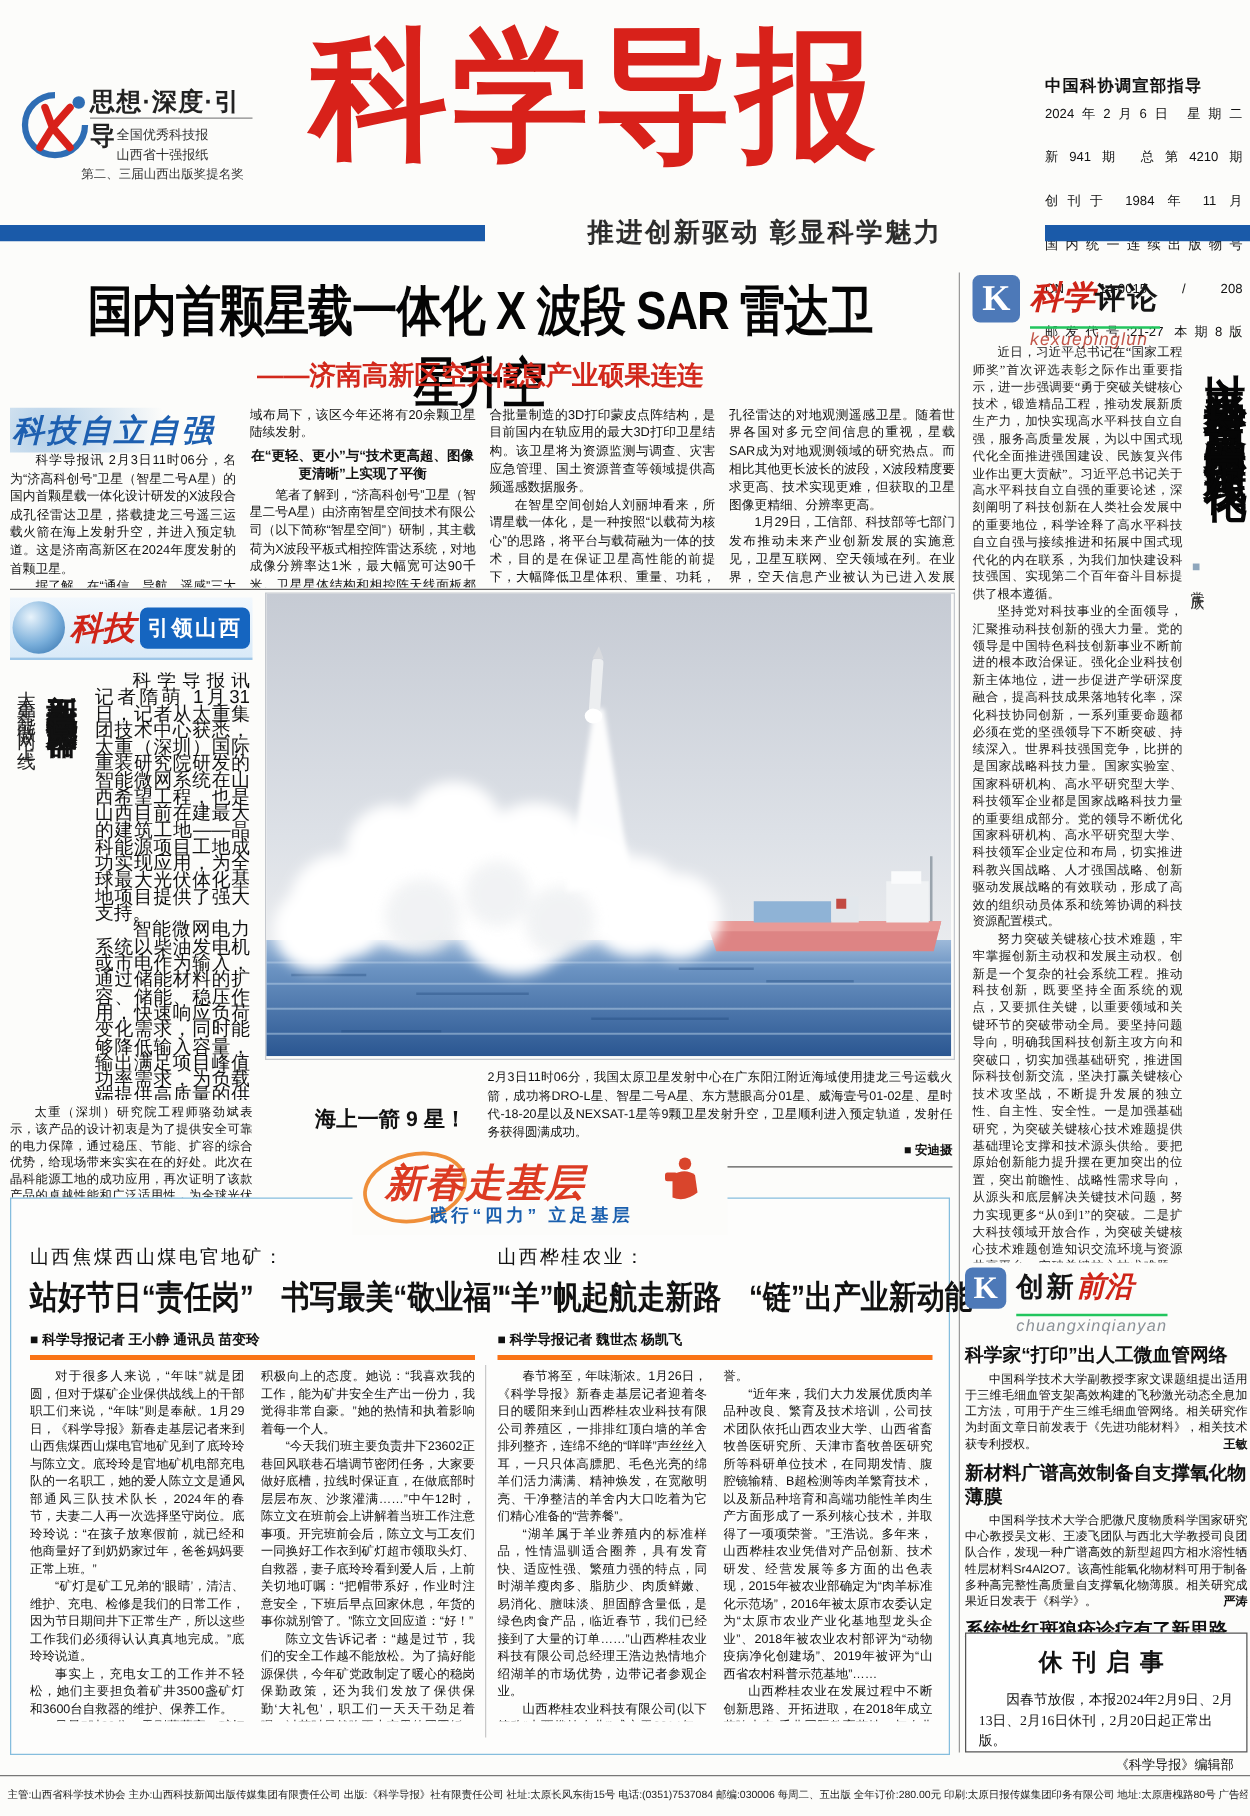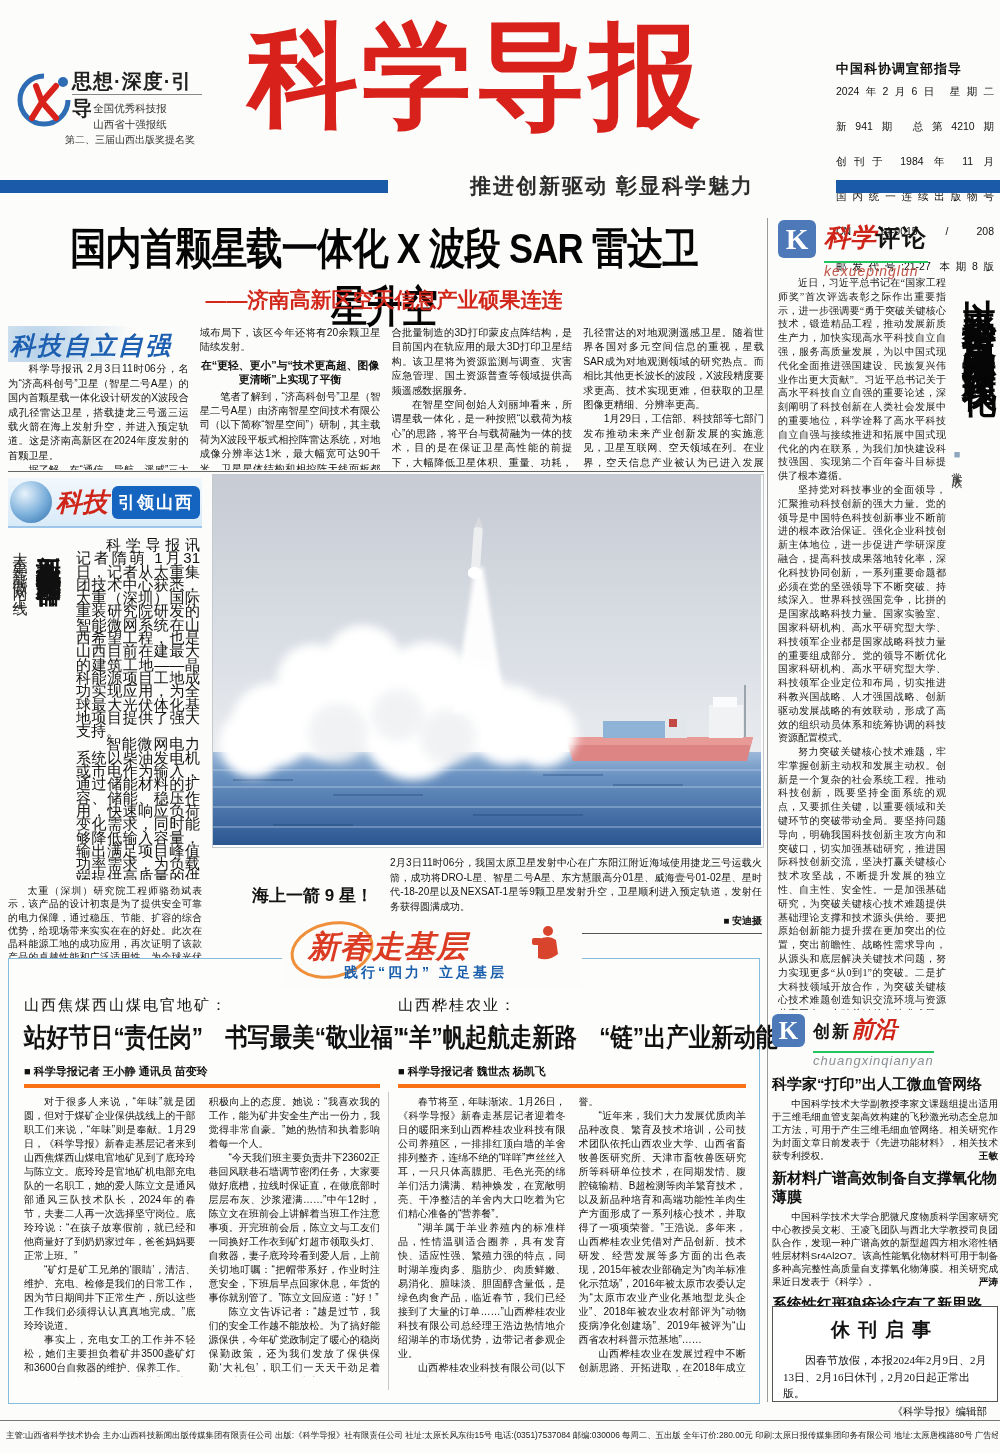--- a/index.html
+++ b/index.html
@@ -96,21 +96,21 @@
   .art .head{font-size:26px;font-weight:900;margin-top:5px;white-space:nowrap;transform:scaleX(.86);transform-origin:left;}
   .art .byline{font-size:11px;font-weight:700;margin-top:9px;padding-bottom:5px;border-bottom:4px solid #f97316;}
   .art .cols{display:flex;gap:13px;margin-top:7px;height:282px;overflow:hidden;}
   .art .cols .col{flex:1;font-size:10px;line-height:14px;text-align:justify;overflow:hidden;}
   .mine{left:24px;top:996px;width:356px;}
   .farm{left:398px;top:996px;width:348px;}
 
   
   .frontier{left:772px;top:1014px;width:226px;}
   .frontier .ktile{width:33px;height:33px;line-height:33px;font-size:25px;}
-  .frontier .nm-blk{font-size:17px;text-align:center;}
+  .frontier .nm-blk{font-size:22px;text-align:center;}
   .frontier .nm-red{font-size:23px;}
   .frontier .sec-pinyin{font-size:13px;color:#8a9097;}
   .brief{margin-top:7px;}
   .brief .btitle{font-size:15px;font-weight:900;margin-bottom:3px;}
   .brief .bbody{font-size:9.6px;line-height:13px;text-align:justify;text-indent:2em;}
   .brief .bauthor{float:right;font-weight:800;text-indent:0;}
 
   
   .notice{left:772px;top:1306px;width:224px;height:94px;border:1px solid #555;background:#fff;}
   .notice .ntitle{text-align:center;font-size:19px;font-weight:800;letter-spacing:8px;margin-top:10px;}

